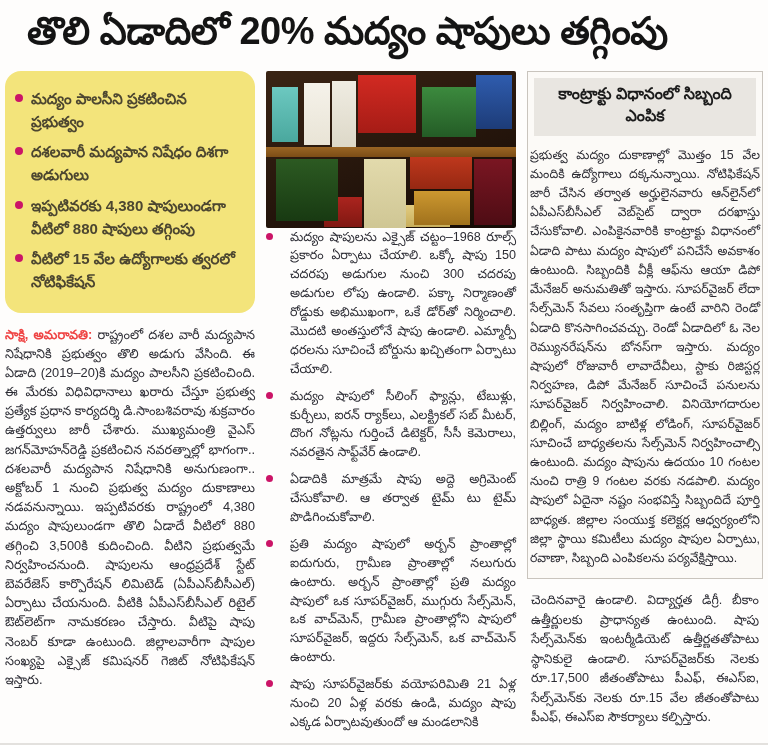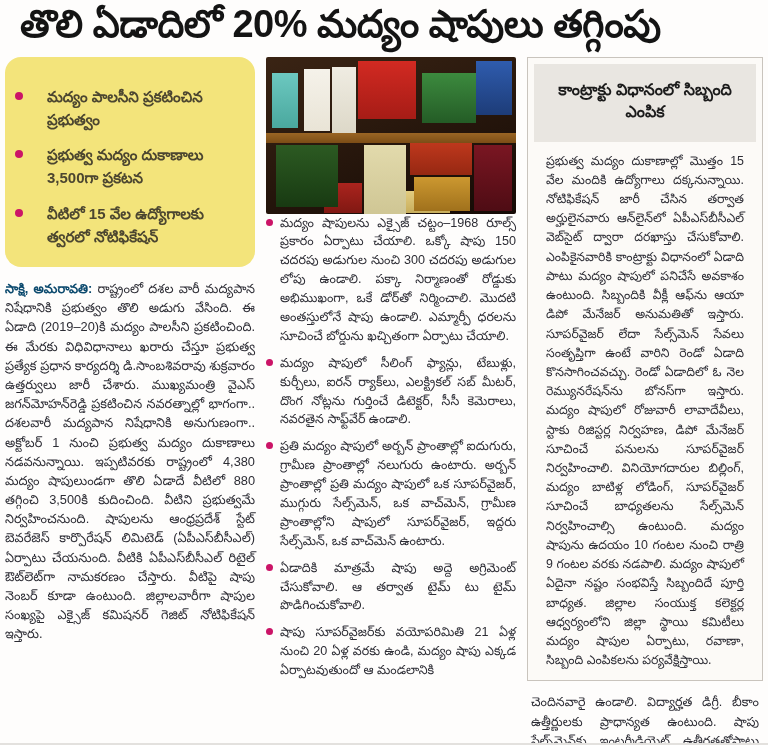--- a/index.html
+++ b/index.html
@@ -1,36 +1,36 @@
 <!DOCTYPE html>
 <html><head>
 <meta charset="utf-8">
 <style>
   * { box-sizing: border-box; }
   html,body { margin:0; padding:0; background:#ffffff;
     font-family:"Liberation Sans","DejaVu Sans",sans-serif; color:#262626; }
   .page { width:768px; height:745px; overflow:hidden; background:#fefdfc;
     border-bottom:2px solid #e3e1de; position:relative; }
 
-  .headline { margin:0; padding:3px 6px 9px 20px; font-size:38px; line-height:1.12;
+  .headline { margin:7px; padding:3px 6px 9px 20px; font-size:38px; line-height:1.12;
     font-weight:700; color:#141414; letter-spacing:-0.5px; }
 
   .columns { display:grid; grid-template-columns:250px 250px 236px;
     column-gap:11px; padding:2px 5px 0 5px; }
 
   
   .highlight-box { background:#f3e47b; border-radius:16px; padding:16px 12px 12px 10px; }
   .highlight-box ul { list-style:none; margin:0; padding:0; }
-  .highlight-box li { display:flex; gap:24px; font-size:15px; font-weight:700;
-    color:#4c4630; line-height:1.55; margin-bottom:7px;margin-top:12px; }
+  .highlight-box li { display:flex; gap:8px; font-size:15px; font-weight:700;
+    color:#4c4630; line-height:1.55; margin-bottom:7px; }
   .hl-dot { width:8px; height:8px; border-radius:50%; background:#cb1467;
     margin-top:7px; flex:none; }
   .left-body { font-size:12.8px; line-height:1.5; text-align:justify;
     margin-top:12px; color:#2c2c34; }
-  .dateline { font-weight:700; color:#0c4a6e; }
+  .dateline { font-weight:700; color:#ef4444; }
 
   
   .photo { height:157px; border-radius:2px; position:relative; overflow:hidden;
     background:
       linear-gradient(#6cc8c0,#4aa89e) 6px 16px / 26px 55px no-repeat,
       linear-gradient(#f5f2ea,#e9e4d6) 38px 12px / 26px 62px no-repeat,
       linear-gradient(#efece2,#ddd8c8) 66px 10px / 24px 66px no-repeat,
       linear-gradient(#d22a22,#a61c16) 92px 4px / 58px 58px no-repeat,
       linear-gradient(#3c8a3e,#245c26) 156px 16px / 54px 50px no-repeat,
       linear-gradient(#2f5cae,#1d3c78) 210px 4px / 36px 54px no-repeat,
@@ -39,30 +39,30 @@
       linear-gradient(#e2daac,#cfc694) 98px 88px / 42px 70px no-repeat,
       linear-gradient(#c33a1e,#962812) 144px 82px / 62px 36px no-repeat,
       linear-gradient(#cc9830,#a0711c) 148px 120px / 56px 34px no-repeat,
       linear-gradient(#7a1622,#4e0c14) 208px 88px / 38px 66px no-repeat,
       linear-gradient(#ab241e,#801812) 58px 126px / 38px 30px no-repeat,
       linear-gradient(#e2cc80,#c8ae5c) 132px 134px / 52px 22px no-repeat,
       linear-gradient(160deg,#3a2414,#150a05);
   }
   .caption { font-weight:700; font-size:15px; margin:8px 0 10px; color:#1f1f1f; }
   .mid-bullets { list-style:none; margin:0; padding:0; }
-  .mid-bullets li { display:flex; gap:7px; font-size:12.6px; line-height:1.5;
+  .mid-bullets li { display:flex; gap:17px; font-size:12.6px; line-height:1.5;
     text-align:justify; margin-bottom:8px; color:#2c2c34; }
   .mb-dot { width:7px; height:7px; border-radius:50%; background:#cb1467;
     margin-top:5px; flex:none; }
 
   
   .right-box { border:1px solid #c9c4bd; background:#fcfaf7; padding:6px 0 10px; }
   .right-title { background:#e9e6e1; font-weight:700; font-size:16px;
-    text-align:center; padding:17px 6px; margin:0 6px 10px; color:#1b1b1b; }
-  .right-body { margin:0 18px; font-size:12.4px; line-height:1.55;
+    text-align:center; padding:7px 6px; margin:0 6px 10px; color:#1b1b1b; }
+  .right-body { margin:0 2px; font-size:12.4px; line-height:1.55;
     text-align:justify; color:#2c2c34; }
   .right-tail { margin:12px 4px 0 4px; font-size:12.6px; line-height:1.55;
     text-align:justify; color:#2c2c34; }
 </style>
 </head>
 <body>
 
 <div class="page">
 
   <h1 class="headline">తొలి ఏడాదిలో 20% మద్యం షాపులు తగ్గింపు</h1>
@@ -71,21 +71,25 @@
 
     <div class="col">
       <div class="highlight-box">
         <ul>
           <li>
             <span class="hl-dot"></span>
             <span>మద్యం పాలసీని ప్రకటించిన ప్రభుత్వం</span>
           </li>
           <li>
             <span class="hl-dot"></span>
-            <span>ప్రభుత్వ మద్యం దుకాణాలు 3,500గా ప్రకటన</span>
+            <span>దశలవారీ మద్యపాన నిషేధం దిశగా అడుగులు</span>
+          </li>
+          <li>
+            <span class="hl-dot"></span>
+            <span>ఇప్పటివరకు 4,380 షాపులుండగా వీటిలో 880 షాపులు తగ్గింపు</span>
           </li>
           <li>
             <span class="hl-dot"></span>
             <span>వీటిలో 15 వేల ఉద్యోగాలకు త్వరలో నోటిఫికేషన్</span>
           </li>
         </ul>
       </div>
       <p class="left-body">
         <span class="dateline">సాక్షి, అమరావతి:</span>
         <span>రాష్ట్రంలో దశల వారీ మద్యపాన నిషేధానికి ప్రభుత్వం తొలి అడుగు వేసింది. ఈ ఏడాది (2019–20)కి మద్యం పాలసీని ప్రకటించింది. ఈ మేరకు విధివిధానాలు ఖరారు చేస్తూ ప్రభుత్వ ప్రత్యేక ప్రధాన కార్యదర్శి డి.సాంబశివరావు శుక్రవారం ఉత్తర్వులు జారీ చేశారు. ముఖ్యమంత్రి వైఎస్ జగన్‌మోహన్‌రెడ్డి ప్రకటించిన నవరత్నాల్లో భాగంగా.. దశలవారీ మద్యపాన నిషేధానికి అనుగుణంగా.. అక్టోబర్ 1 నుంచి ప్రభుత్వ మద్యం దుకాణాలు నడవనున్నాయి. ఇప్పటివరకు రాష్ట్రంలో 4,380 మద్యం షాపులుండగా తొలి ఏడాదే వీటిలో 880 తగ్గించి 3,500కి కుదించింది. వీటిని ప్రభుత్వమే నిర్వహించనుంది. షాపులను ఆంధ్రప్రదేశ్ స్టేట్ బెవరేజెస్ కార్పొరేషన్ లిమిటెడ్ (ఏపీఎస్‌బీసీఎల్) ఏర్పాటు చేయనుంది. వీటికి ఏపీఎస్‌బీసీఎల్ రిటైల్ ఔట్‌లెట్‌గా నామకరణం చేస్తారు. వీటిపై షాపు నెంబర్ కూడా ఉంటుంది. జిల్లాలవారీగా షాపుల సంఖ్యపై ఎక్సైజ్ కమిషనర్ గెజిట్ నోటిఫికేషన్ ఇస్తారు.</span>
@@ -98,25 +102,25 @@
         <li>
           <span class="mb-dot"></span>
           <span>మద్యం షాపులను ఎక్సైజ్ చట్టం–1968 రూల్స్ ప్రకారం ఏర్పాటు చేయాలి. ఒక్కో షాపు 150 చదరపు అడుగుల నుంచి 300 చదరపు అడుగుల లోపు ఉండాలి. పక్కా నిర్మాణంతో రోడ్డుకు అభిముఖంగా, ఒకే డోర్‌తో నిర్మించాలి. మొదటి అంతస్తులోనే షాపు ఉండాలి. ఎమ్మార్పీ ధరలను సూచించే బోర్డును ఖచ్చితంగా ఏర్పాటు చేయాలి.</span>
         </li>
         <li>
           <span class="mb-dot"></span>
           <span>మద్యం షాపులో సీలింగ్ ఫ్యాన్లు, టేబుళ్లు, కుర్చీలు, ఐరన్ ర్యాక్‌లు, ఎలక్ట్రికల్ సబ్ మీటర్, దొంగ నోట్లను గుర్తించే డిటెక్టర్, సీసీ కెమెరాలు, నవరతైన సాఫ్ట్‌వేర్ ఉండాలి.</span>
         </li>
         <li>
           <span class="mb-dot"></span>
-          <span>ప్రతి మద్యం షాపులో అర్బన్ ప్రాంతాల్లో ఐదుగురు, గ్రామీణ ప్రాంతాల్లో నలుగురు ఉంటారు. అర్బన్ ప్రాంతాల్లో ప్రతి మద్యం షాపులో ఒక సూపర్‌వైజర్, ముగ్గురు సేల్స్‌మెన్, ఒక వాచ్‌మెన్, గ్రామీణ ప్రాంతాల్లోని షాపులో సూపర్‌వైజర్, ఇద్దరు సేల్స్‌మెన్, ఒక వాచ్‌మెన్ ఉంటారు.</span>
+          <span>ఏడాదికి మాత్రమే షాపు అద్దె అగ్రిమెంట్ చేసుకోవాలి. ఆ తర్వాత టైమ్ టు టైమ్ పొడిగించుకోవాలి.</span>
         </li>
         <li>
           <span class="mb-dot"></span>
-          <span>ఏడాదికి మాత్రమే షాపు అద్దె అగ్రిమెంట్ చేసుకోవాలి. ఆ తర్వాత టైమ్ టు టైమ్ పొడిగించుకోవాలి.</span>
+          <span>ప్రతి మద్యం షాపులో అర్బన్ ప్రాంతాల్లో ఐదుగురు, గ్రామీణ ప్రాంతాల్లో నలుగురు ఉంటారు. అర్బన్ ప్రాంతాల్లో ప్రతి మద్యం షాపులో ఒక సూపర్‌వైజర్, ముగ్గురు సేల్స్‌మెన్, ఒక వాచ్‌మెన్, గ్రామీణ ప్రాంతాల్లోని షాపులో సూపర్‌వైజర్, ఇద్దరు సేల్స్‌మెన్, ఒక వాచ్‌మెన్ ఉంటారు.</span>
         </li>
         <li>
           <span class="mb-dot"></span>
           <span>షాపు సూపర్‌వైజర్‌కు వయోపరిమితి 21 ఏళ్ల నుంచి 20 ఏళ్ల వరకు ఉండి, మద్యం షాపు ఎక్కడ ఏర్పాటవుతుందో ఆ మండలానికి</span>
         </li>
       </ul>
     </div>
 
     <div class="col">
       <div class="right-box">

